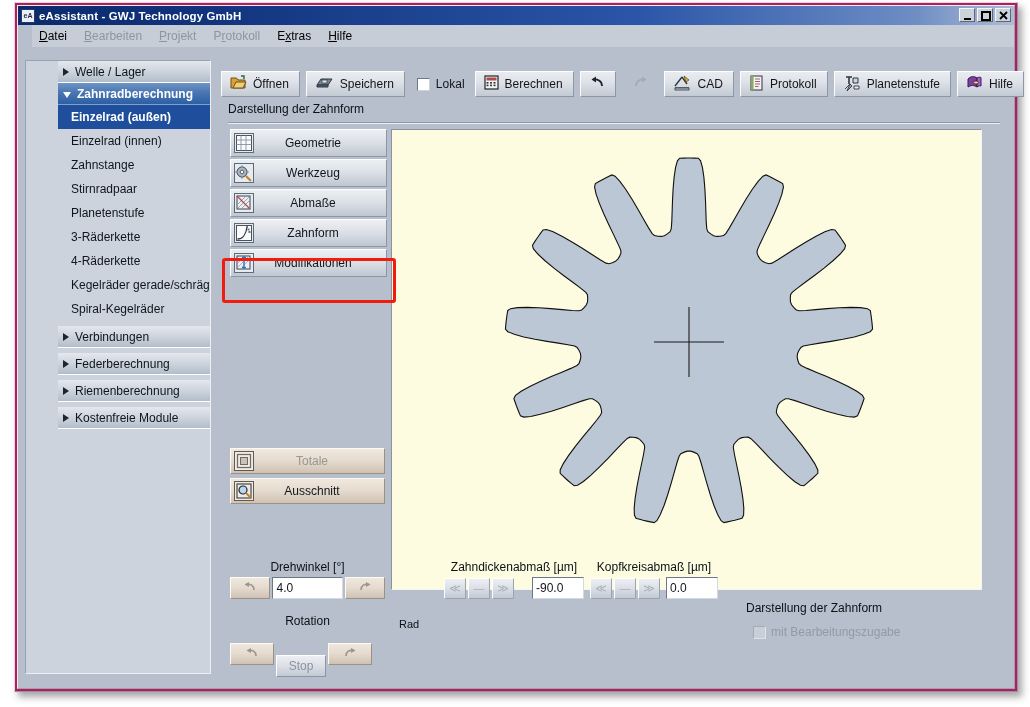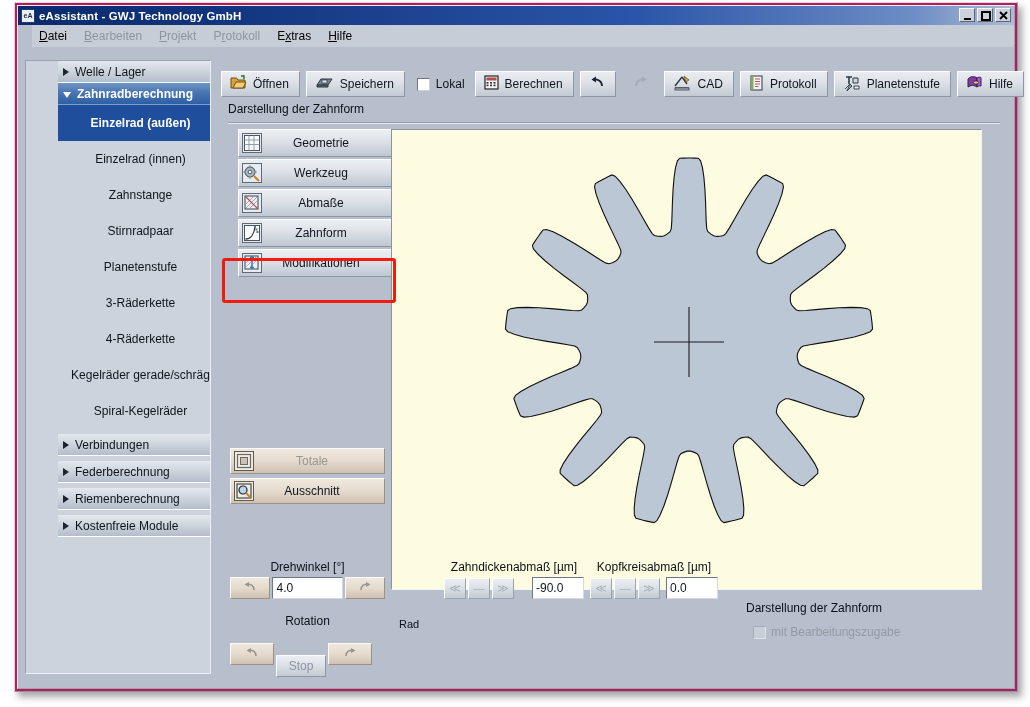--- a/index.html
+++ b/index.html
@@ -92,24 +92,23 @@
   .tri-right {
     border-left: 6px solid #1c2430;
     border-top: 4px solid transparent; border-bottom: 4px solid transparent;
   }
   .tri-down {
     border-top: 6px solid #ffffff;
     border-left: 4px solid transparent; border-right: 4px solid transparent;
     margin-bottom: -2px;
   }
   .side-item {
-    height: 36px; display: flex; align-items: center;
+    height: 24px; display: flex; align-items: center;
     padding-left: 13px; font-size: 12px; color: #10151c;
     background: #ccd3dc;
-    justify-content: center;
   }
   .side-item.selected {
     background: #1f4f9c; color: #ffffff; font-weight: bold;
   }
 
   
   #toolbar {
     position: absolute; left: 203px; top: 22px; right: 14px; height: 30px;
     display: flex; align-items: center; gap: 6px;
   }
@@ -136,21 +135,21 @@
   #panel-title {
     position: absolute; left: 210px; top: 55px;
     font-size: 12px; color: #0c1118;
   }
   #panel-rule {
     position: absolute; left: 210px; top: 75px; right: 14px; height: 2px;
     border-top: 1px solid #9099a6; border-bottom: 1px solid #e9ecf0;
   }
 
   
-  #tabcol { position: absolute; left: 220px; top: 82px; width: 157px; }
+  #tabcol { position: absolute; left: 212px; top: 82px; width: 157px; }
   .nav-btn {
     height: 28px; margin-bottom: 2px;
     background: linear-gradient(to bottom, #eceff2 0%, #dde1e7 45%, #bfc7d1 100%);
     border: 1px solid #8c97a5;
     border-top-color: #ffffff; border-left-color: #fcfdfd;
     display: flex; align-items: center; position: relative;
     font-size: 12px; color: #11161d;
   }
   .nav-ico {
     width: 20px; height: 20px; margin-left: 3px;

